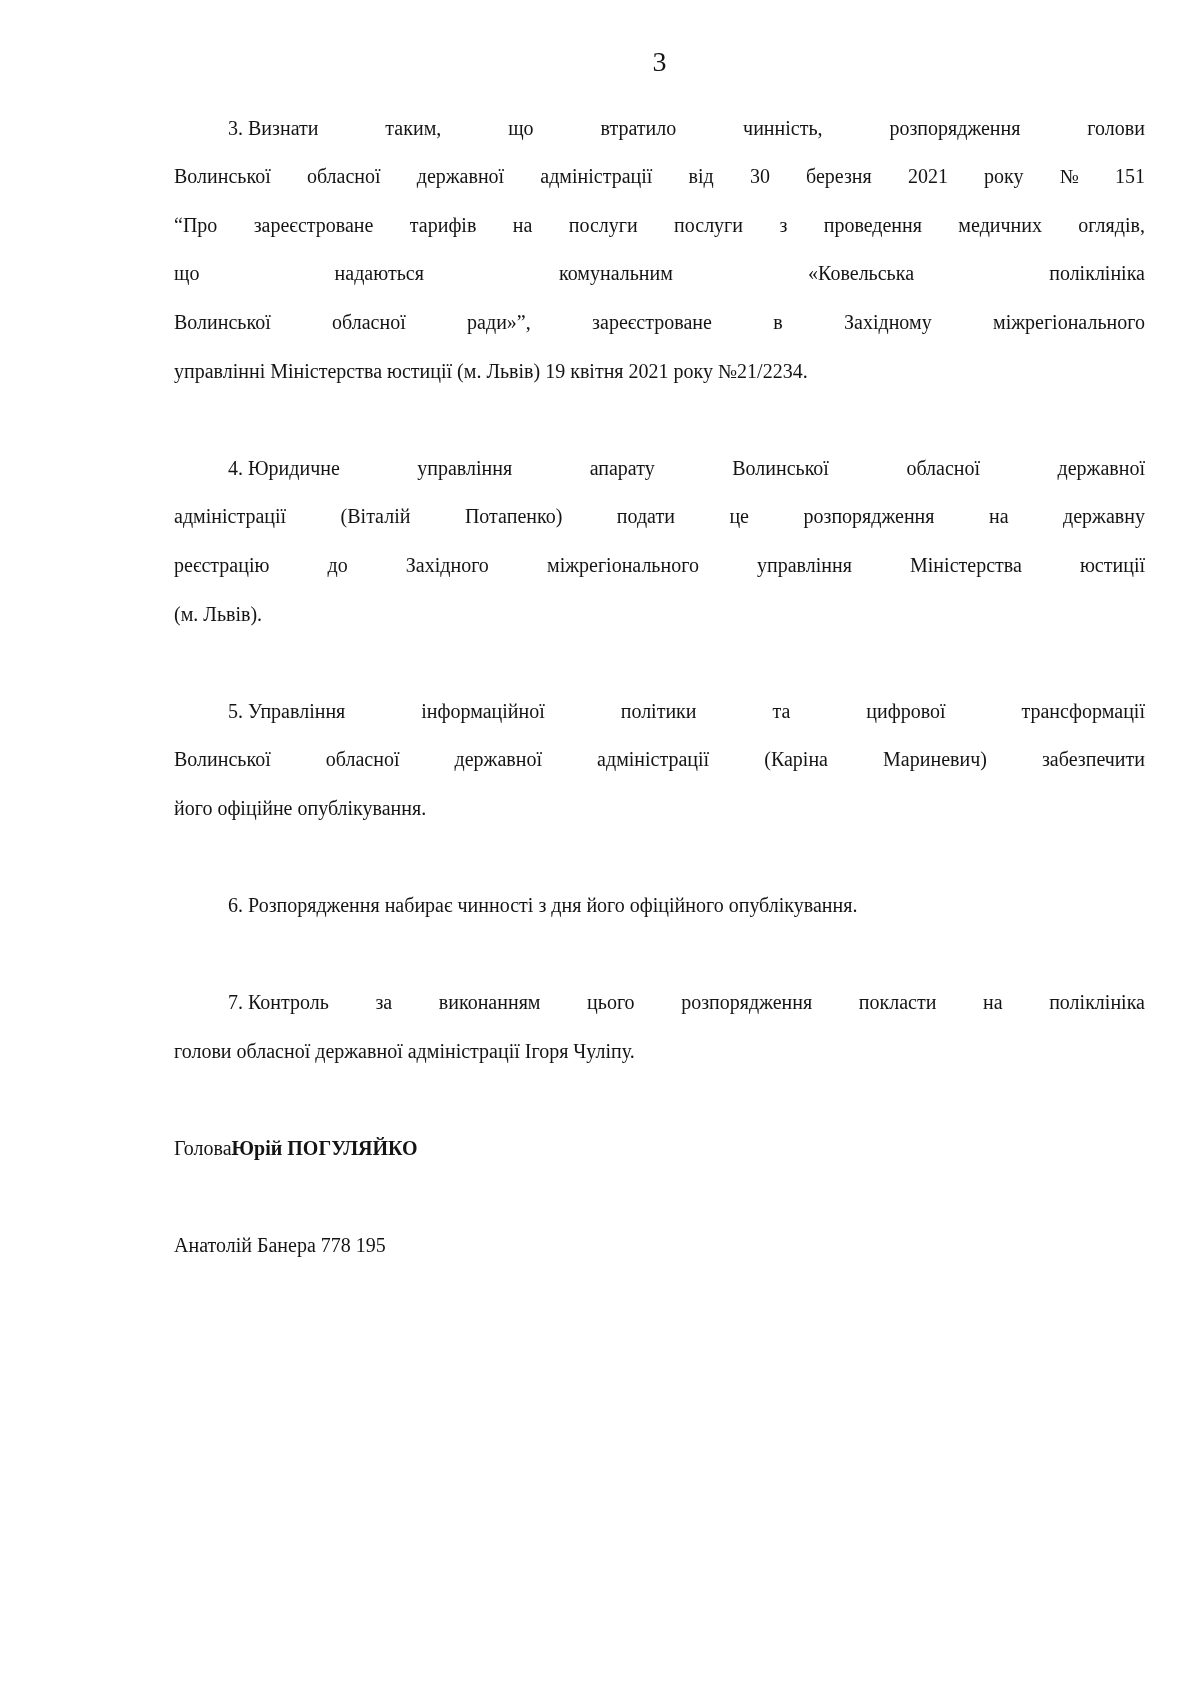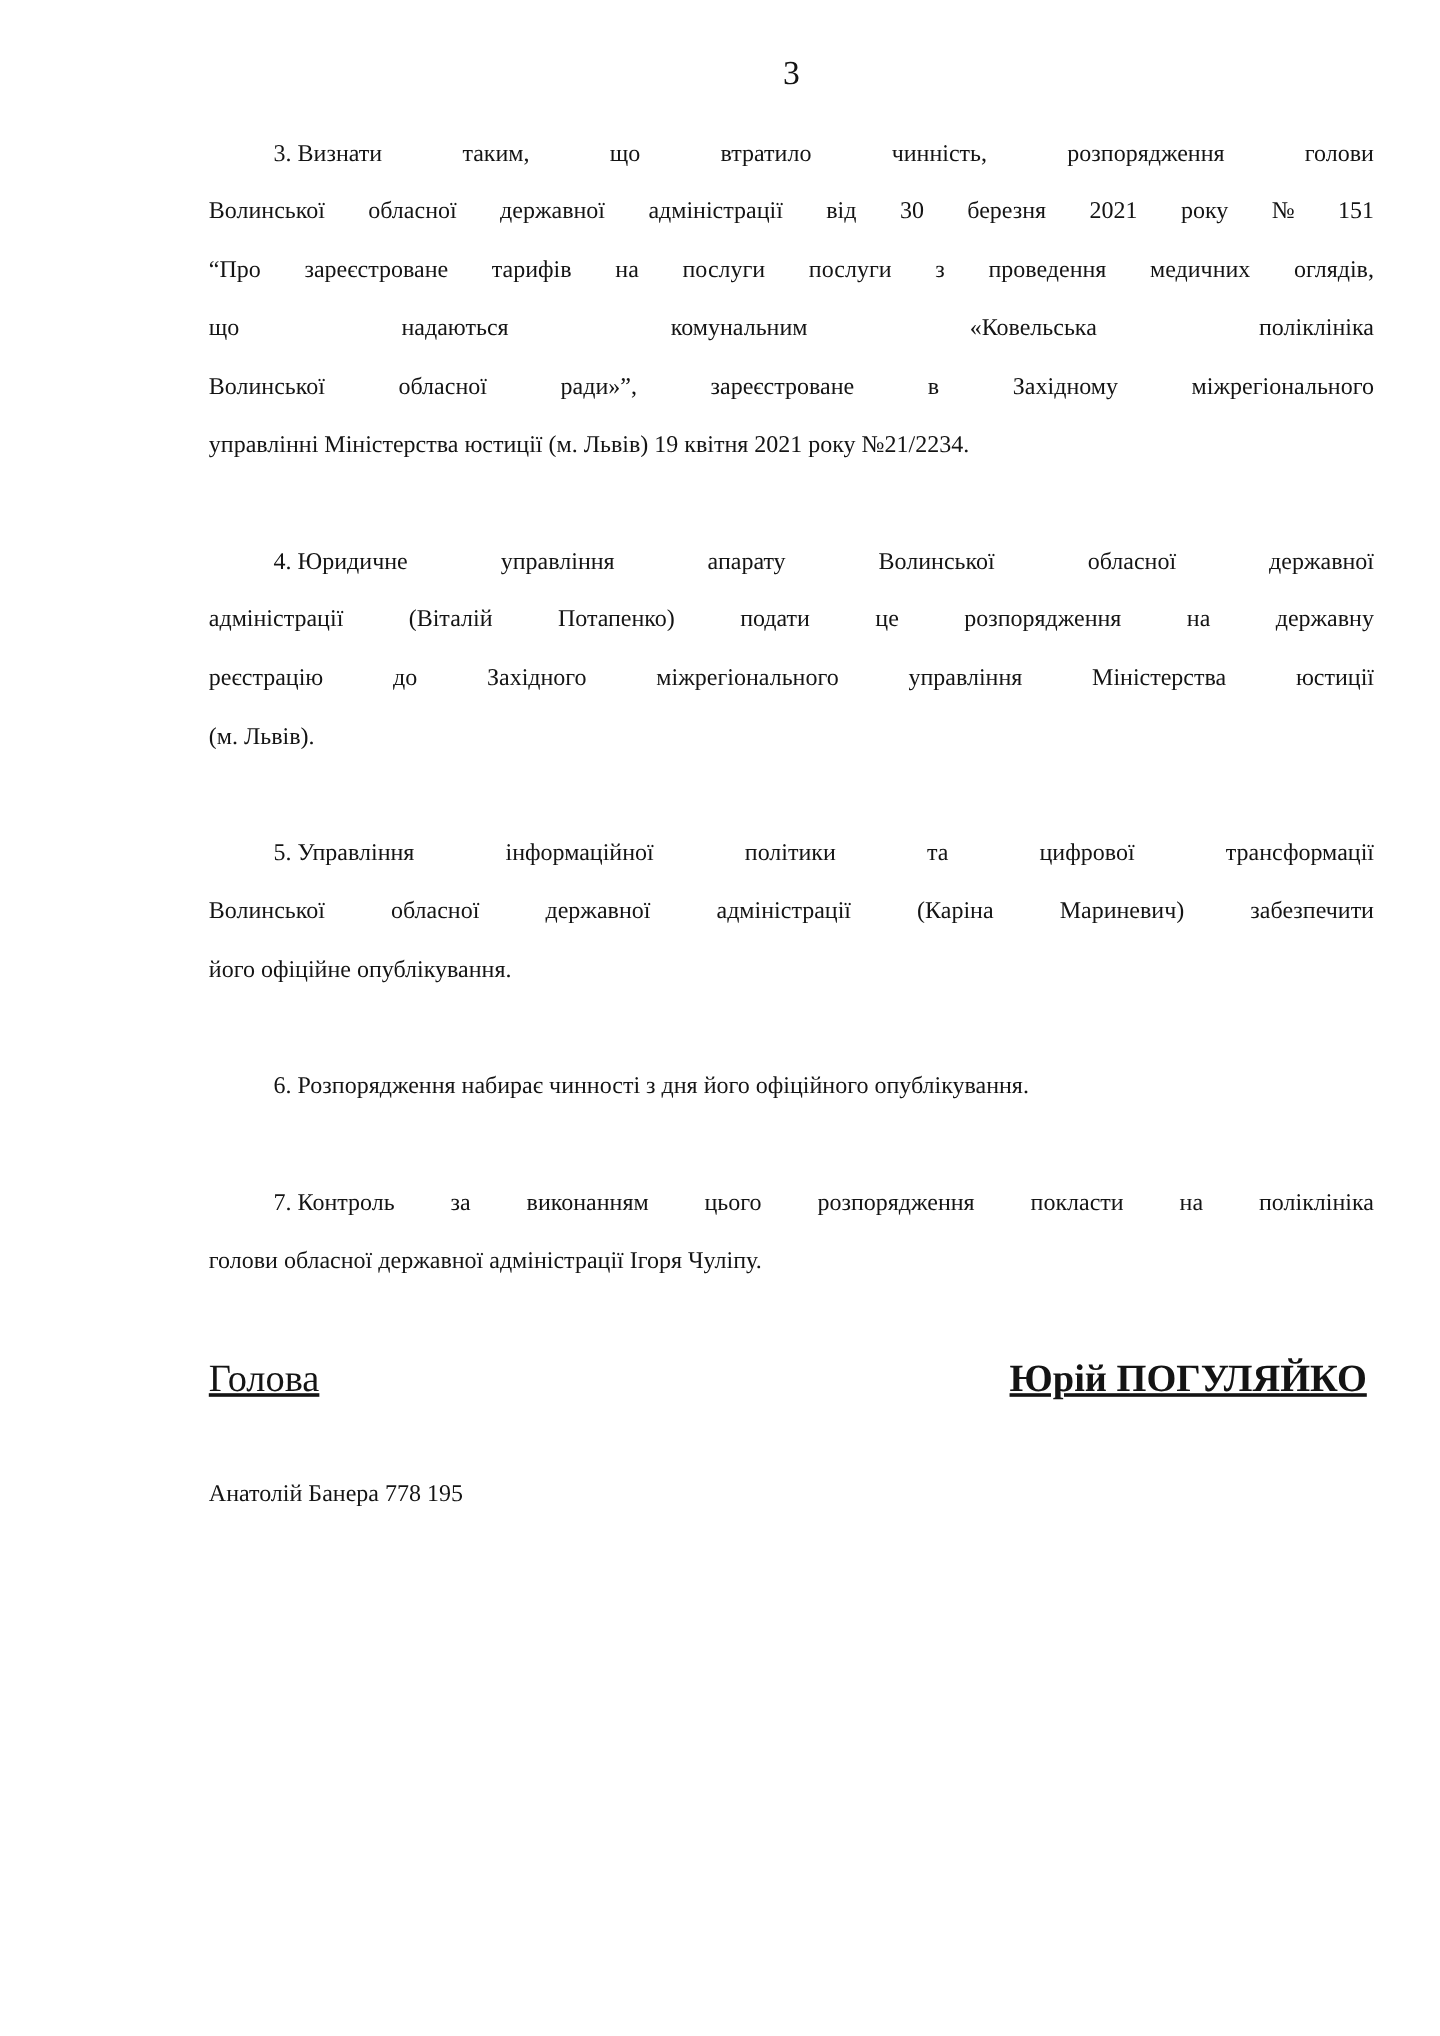--- a/index.html
+++ b/index.html
@@ -42,26 +42,24 @@
   }
   .line.indent {
     padding-left: 54px;
   }
   .word {
     display: inline-block;
     white-space: pre;
   }
   .sig-row {
     display: flex;
-    justify-content: space-between;
     align-items: baseline;
-    font-size: 32px;
+    font-size: 20px;
     line-height: 48.6px;
     margin-bottom: 48.6px;
-    text-decoration: underline;
   }
   .sig-name {
     font-weight: bold;
     padding-right: 6px;
   }
   .footer-note {
     font-size: 20px;
     line-height: 48.6px;
   }
 </style>

